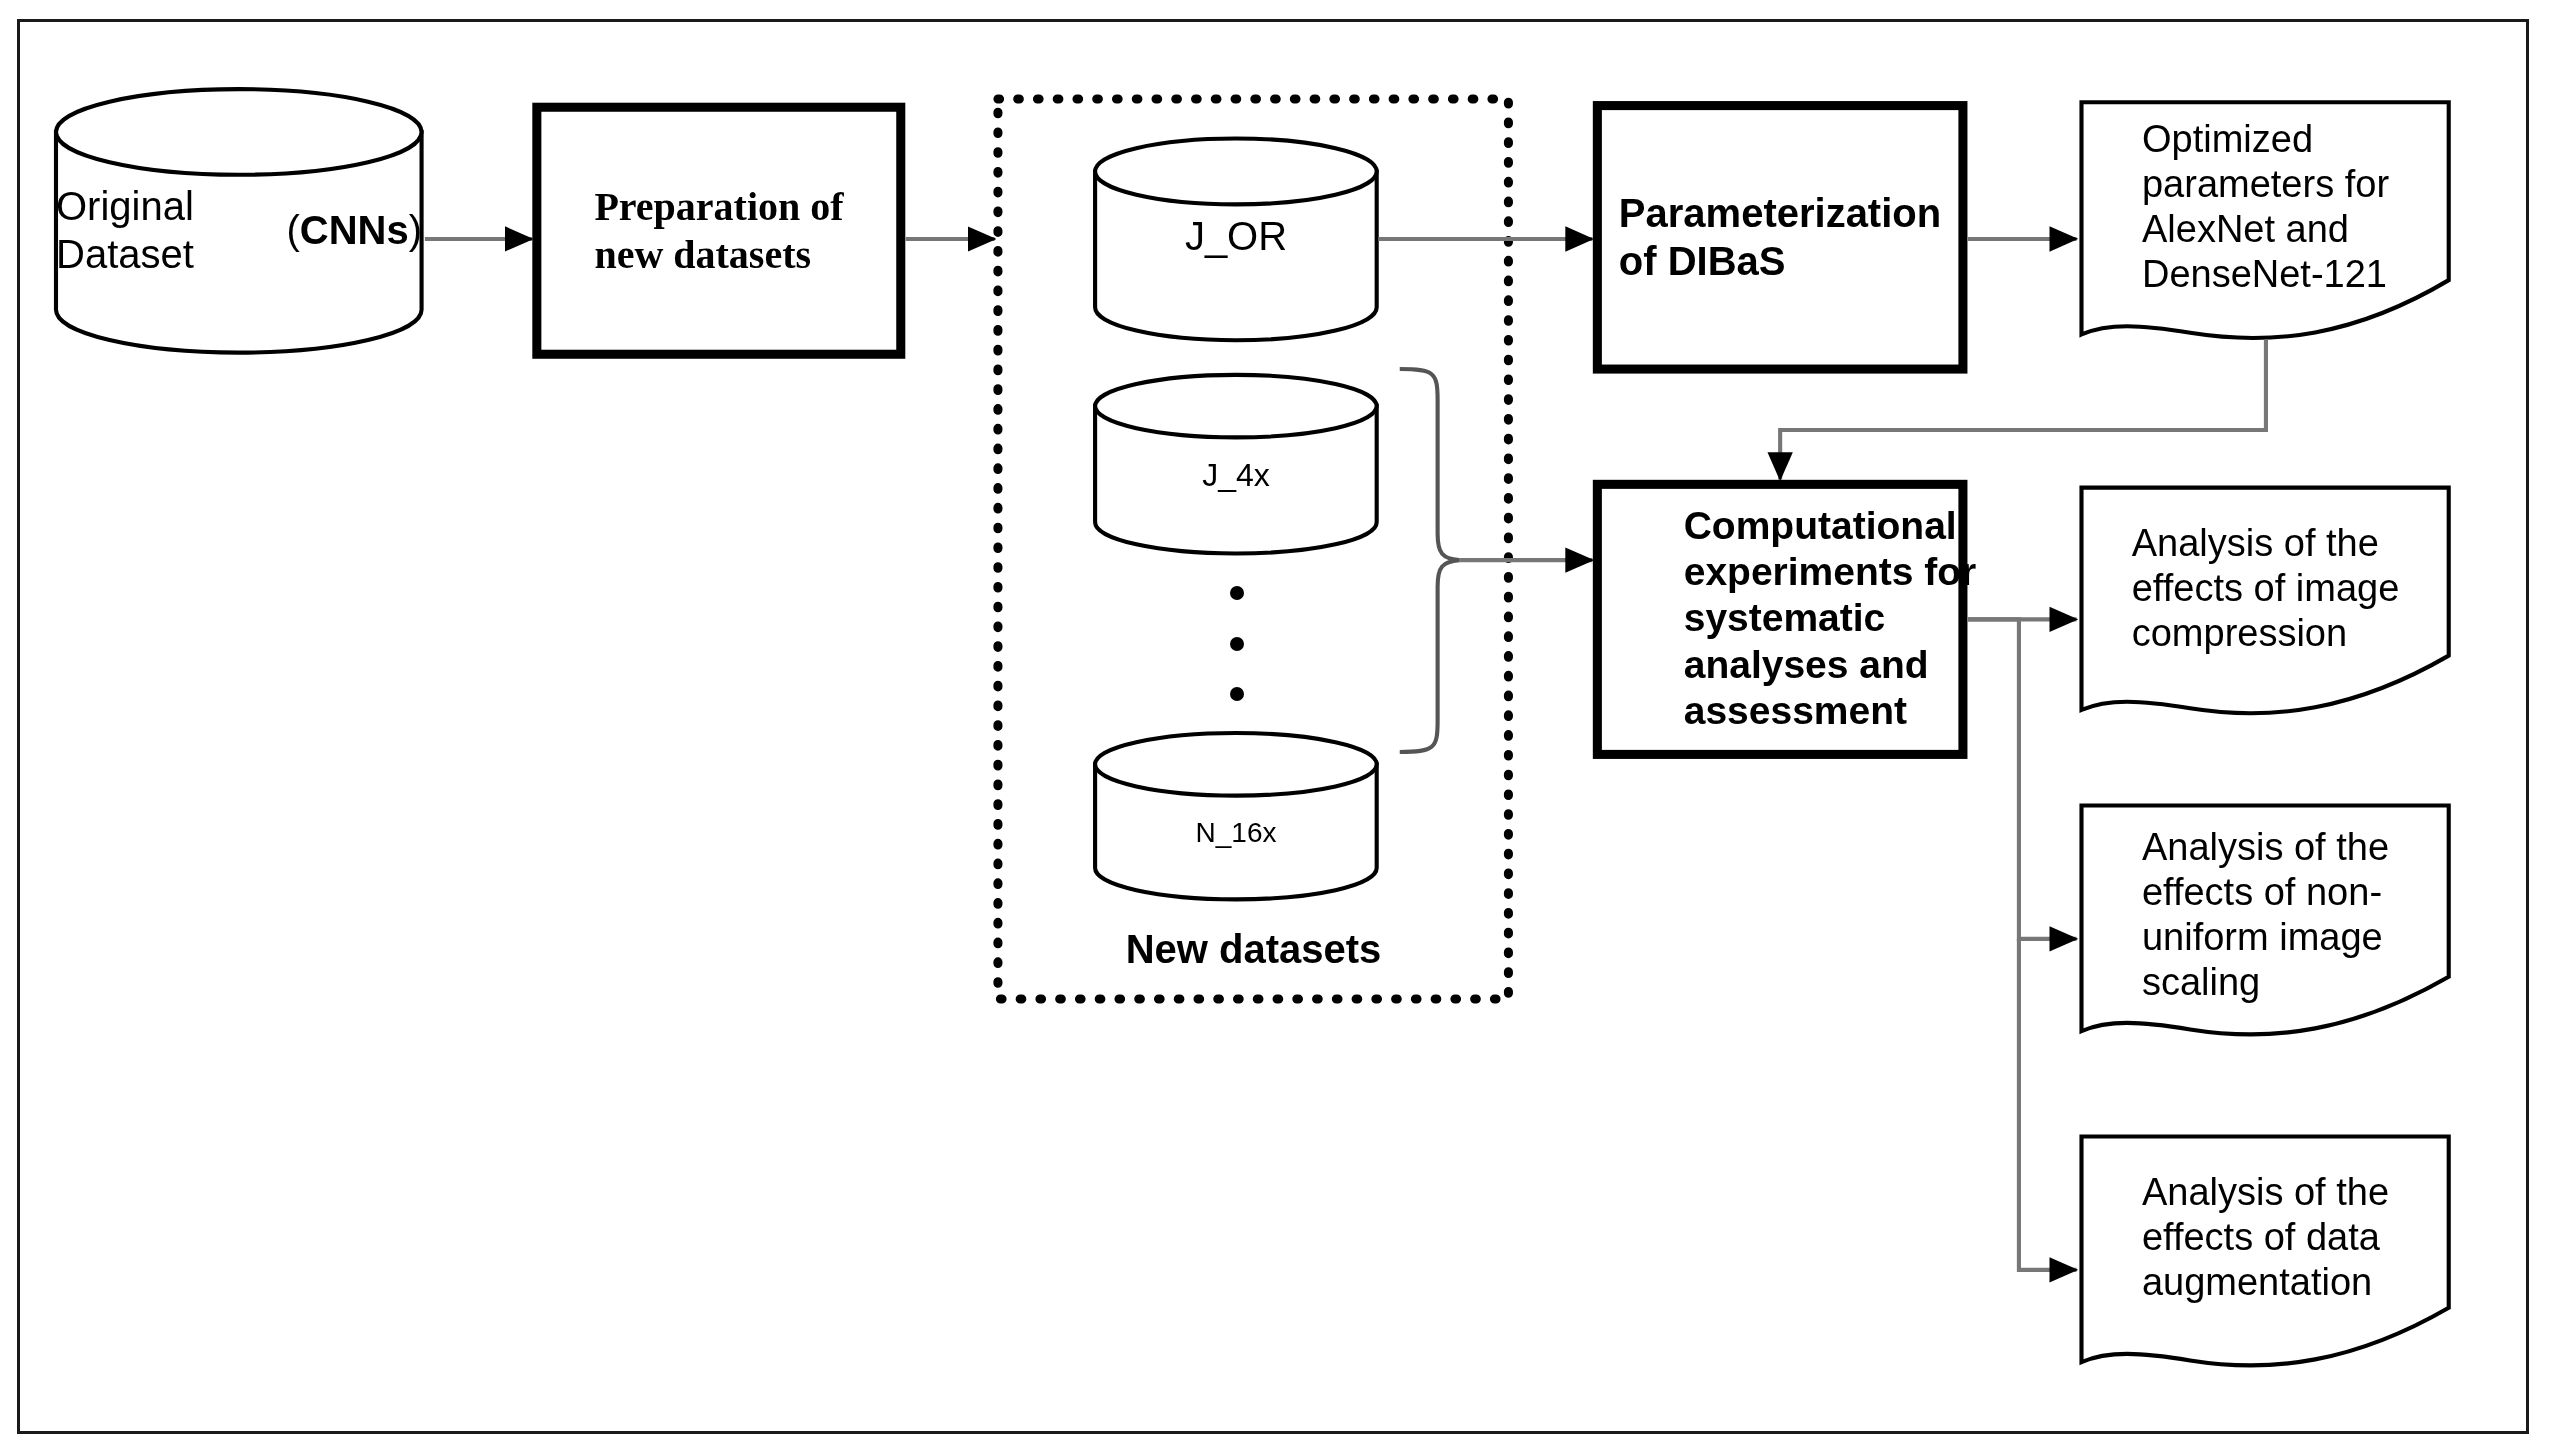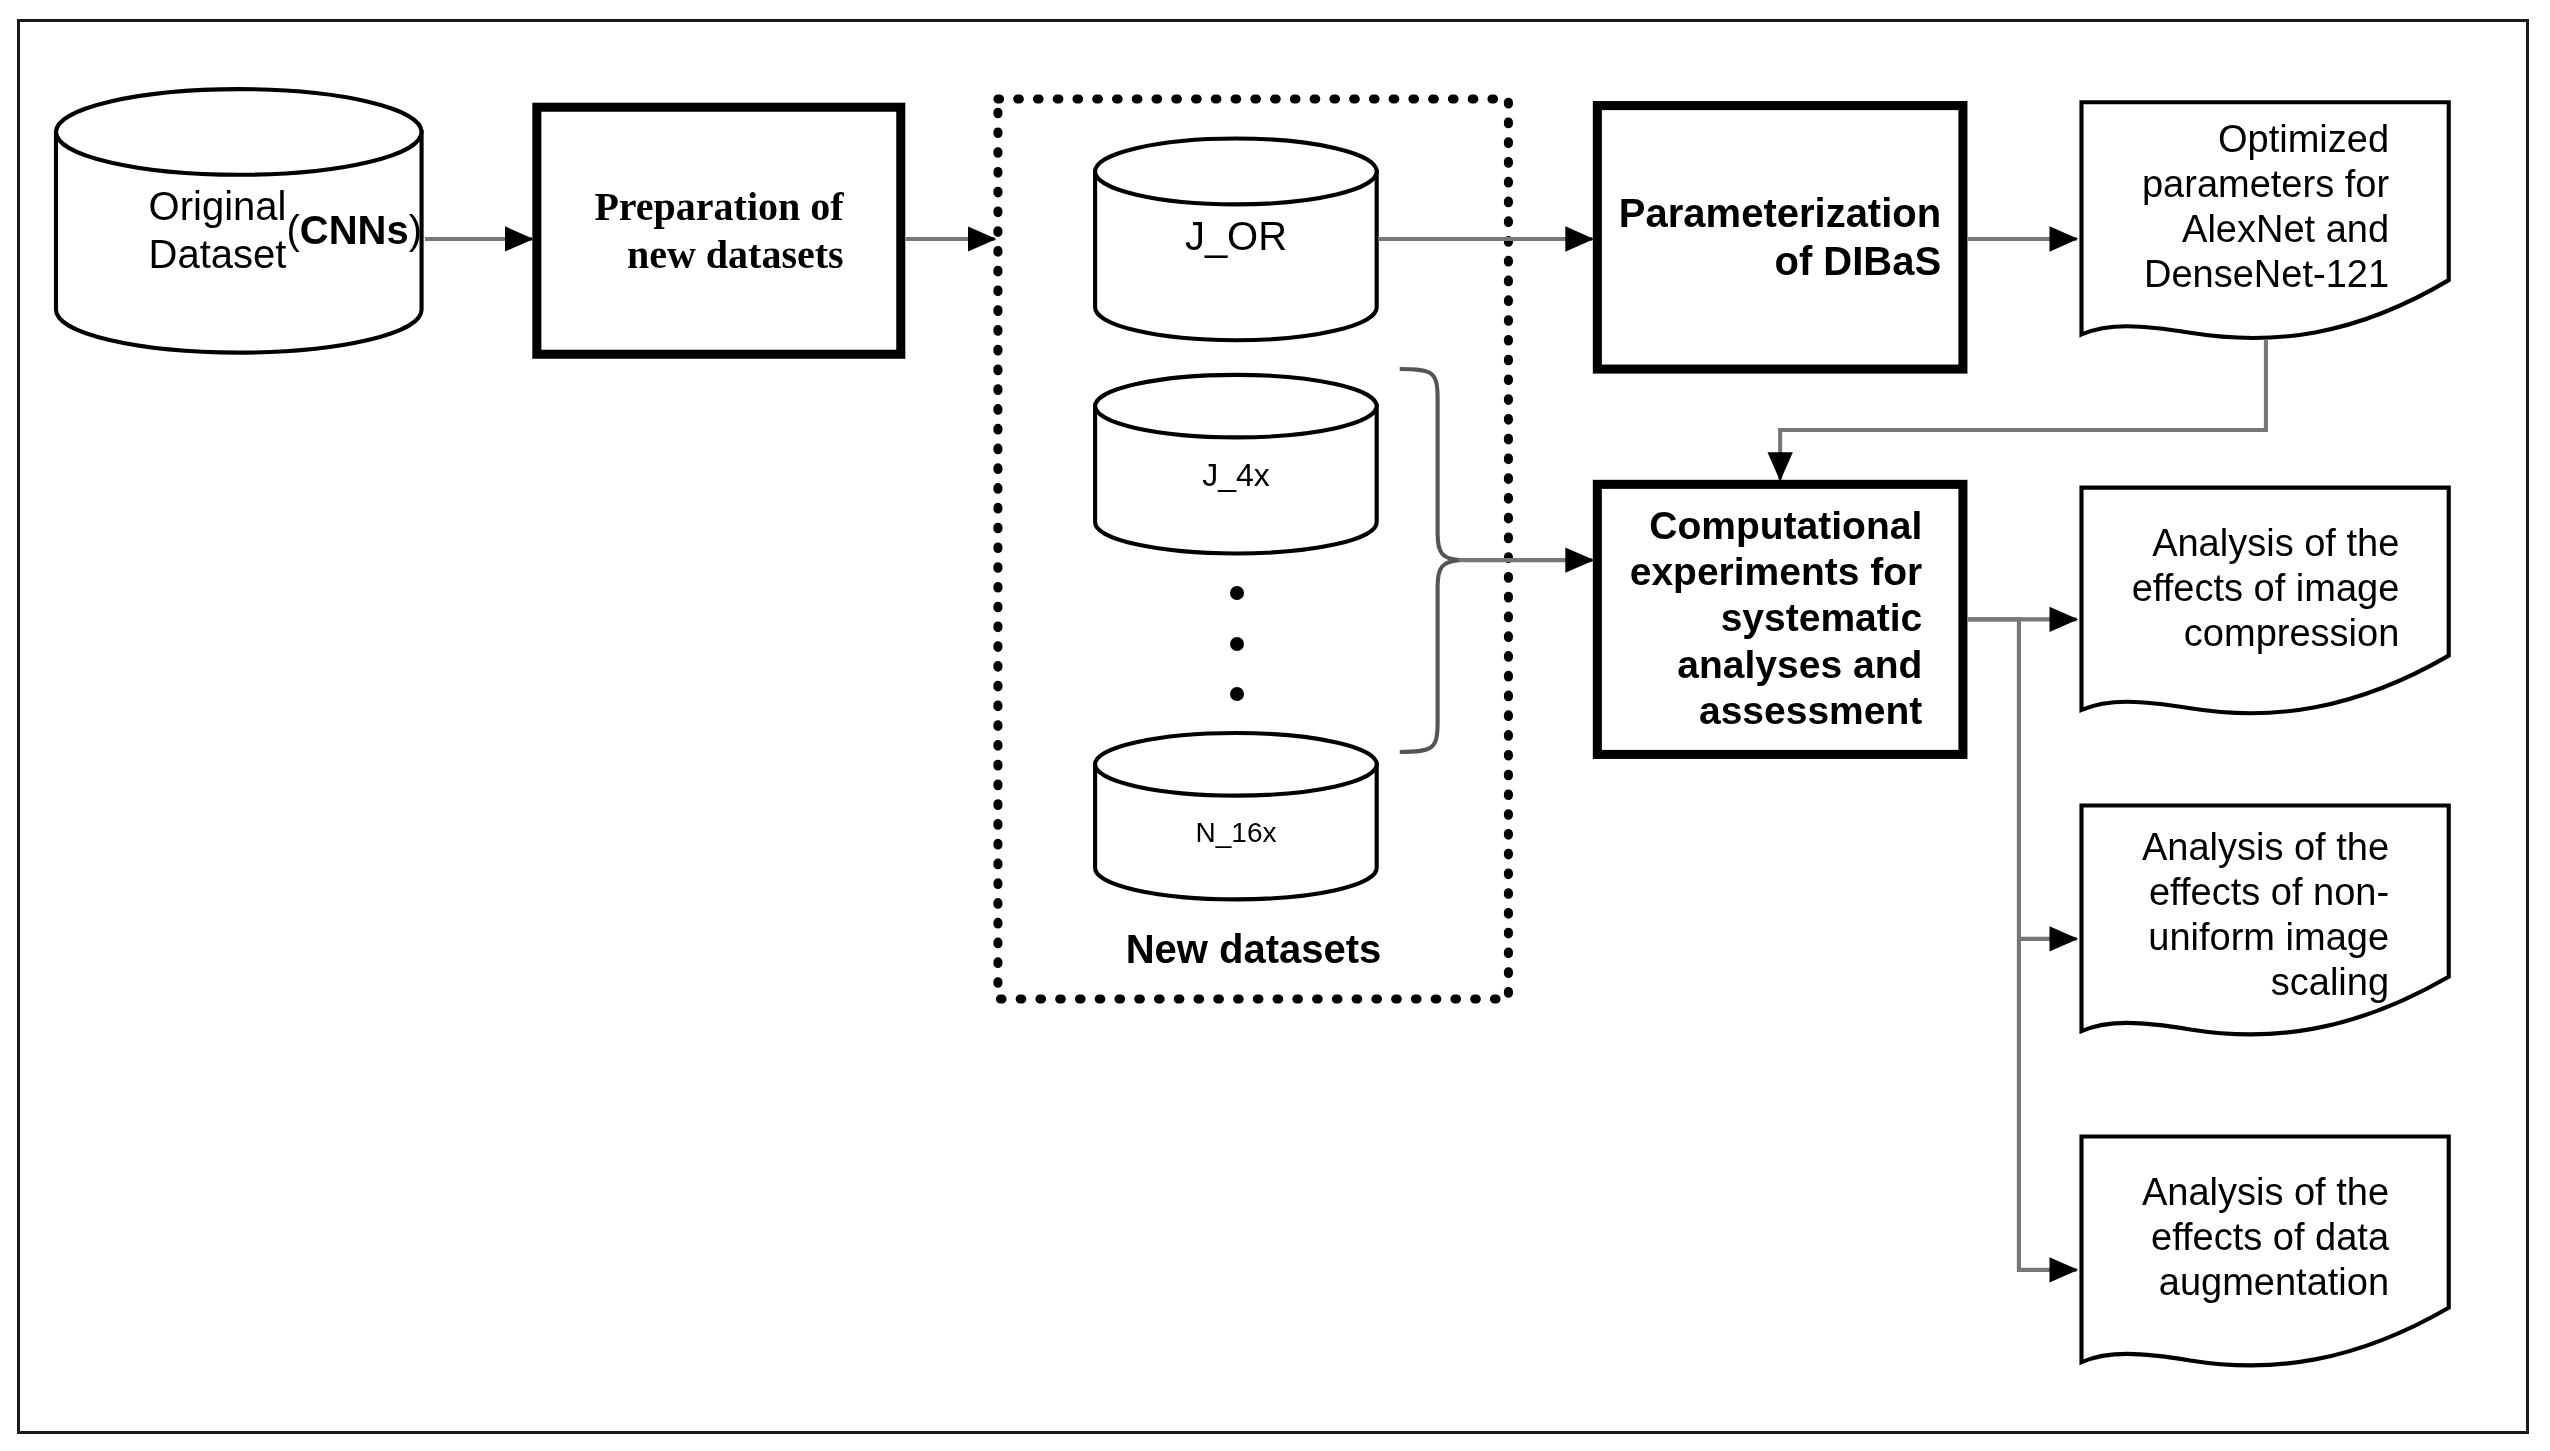--- a/index.html
+++ b/index.html
@@ -24,21 +24,21 @@
     left: 0;
     top: 0;
     width: 2550px;
     height: 1452px;
   }
   .shape-label {
     position: absolute;
     display: flex;
     align-items: center;
     justify-content: center;
-    text-align: right;
+    text-align: left;
     color: #000000;
     line-height: 1.18;
     white-space: pre-line;
     pointer-events: none;
   }
   .lbl-bold { font-weight: bold; }
   .lbl-reg  { font-weight: normal; }
 
   .outer-frame {
     position: absolute;
@@ -167,21 +167,21 @@
   <div class="shape-label lbl-bold" style="left:998px; top:921px; width:511px; height:58px; font-size:40px;">New datasets</div>
 
   <div class="shape-label lbl-bold" style="left:1602px; top:114px; width:356px; height:247px; font-size:40px;">Parameterization
 of DIBaS</div>
 
   <div class="shape-label lbl-reg" style="left:2087px; top:104px; width:357px; height:206px; font-size:38px;">Optimized
 parameters for
 AlexNet and
 DenseNet-121</div>
 
-  <div class="shape-label lbl-bold" style="left:1598px; top:491px; width:356px; height:255px; font-size:39px;">Computational
+  <div class="shape-label lbl-bold" style="left:1652px; top:491px; width:356px; height:255px; font-size:39px;">Computational
 experiments for
 systematic
 analyses and
 assessment</div>
 
   <div class="shape-label lbl-reg" style="left:2087px; top:494px; width:357px; height:189px; font-size:38px;">Analysis of the
 effects of image
 compression</div>
 
   <div class="shape-label lbl-reg" style="left:2087px; top:812px; width:357px; height:206px; font-size:38px;">Analysis of the

